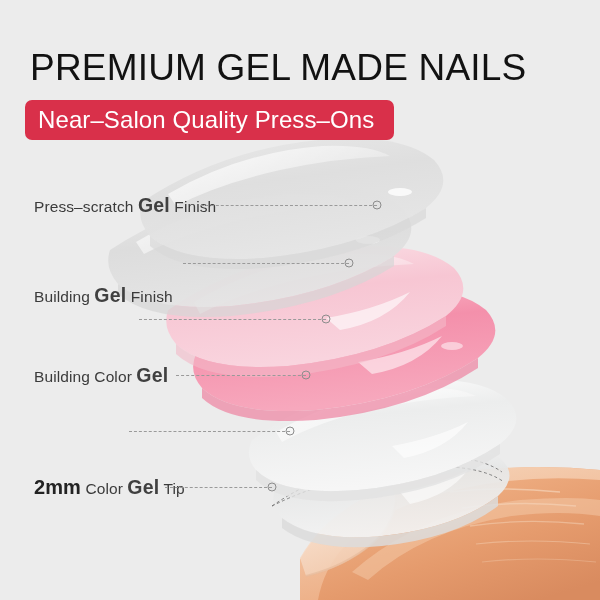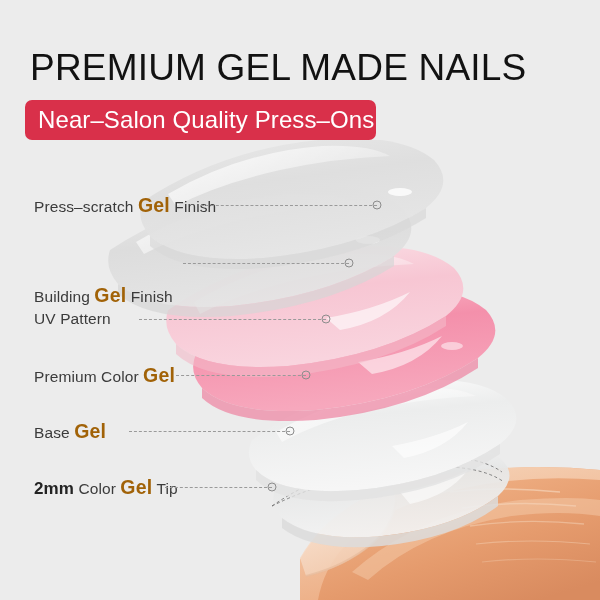--- a/index.html
+++ b/index.html
@@ -31,21 +31,21 @@
     letter-spacing: 0.2px;
     font-weight: 500;
     color: #121212;
     white-space: nowrap;
   }
   .badge {
     position: absolute;
     left: 25px;
     top: 100px;
     height: 40px;
-    padding: 0 2px 0 13px;
+    padding: 0 20px 0 13px;
     border-radius: 7px;
     background: #d9304a;
     color: #ffffff;
     font-size: 24px;
     line-height: 40px;
     font-weight: 400;
     letter-spacing: 0.1px;
     white-space: nowrap;
     box-sizing: border-box;
   }
@@ -75,29 +75,29 @@
     align-items: center;
     white-space: nowrap;
   }
   .row .label {
     font-size: 15.5px;
     color: #3b3b3b;
     font-weight: 400;
     letter-spacing: 0.1px;
   }
   .row .label .gel {
-    color: #a16207;
+    color: #404040;
     font-weight: bold;
     font-size: 19.5px;
     letter-spacing: 0.2px;
   }
   .row .label .strong {
     color: #232323;
     font-weight: bold;
-    font-size: 17px;
+    font-size: 20px;
   }
   .leader {
     position: absolute;
     height: 1px;
     top: 50%;
     border-top: 1px dashed #9a9a9a;
   }
   .dot {
     position: absolute;
     width: 7px;
@@ -238,33 +238,27 @@
       <div class="row" style="top: 194px;">
         <span class="label"><span>Press–scratch </span><span class="gel">Gel</span><span> Finish</span></span>
       </div>
       <div class="leader" style="left: 201px; top: 205px; width: 176px;"></div>
       <div class="dot" style="left: 377px; top: 205px;"></div>
       <div class="row" style="top: 252px; margin-top: 32px;">
         <span class="label"><span>Building </span><span class="gel">Gel</span><span> Finish</span></span>
       </div>
       <div class="leader" style="left: 183px; top: 263px; width: 166px;"></div>
       <div class="dot" style="left: 349px; top: 263px;"></div>
-      <div class="row" style="top: 308px;">
-        <span class="label"><span>UV Pattern</span></span>
-      </div>
       <div class="leader" style="left: 139px; top: 319px; width: 187px;"></div>
       <div class="dot" style="left: 326px; top: 319px;"></div>
       <div class="row" style="top: 364px;">
-        <span class="label"><span>Premium Color </span><span class="gel">Gel</span></span>
+        <span class="label"><span>Building Color </span><span class="gel">Gel</span></span>
       </div>
       <div class="leader" style="left: 176px; top: 375px; width: 130px;"></div>
       <div class="dot" style="left: 306px; top: 375px;"></div>
-      <div class="row" style="top: 420px;">
-        <span class="label"><span>Base </span><span class="gel">Gel</span></span>
-      </div>
       <div class="leader" style="left: 129px; top: 431px; width: 161px;"></div>
       <div class="dot" style="left: 290px; top: 431px;"></div>
       <div class="row" style="top: 476px;">
         <span class="label"><span class="strong">2mm</span><span> Color </span><span class="gel">Gel</span><span> Tip</span></span>
       </div>
       <div class="leader" style="left: 165px; top: 487px; width: 107px;"></div>
       <div class="dot" style="left: 272px; top: 487px;"></div>
     </div>
 
 </div>

